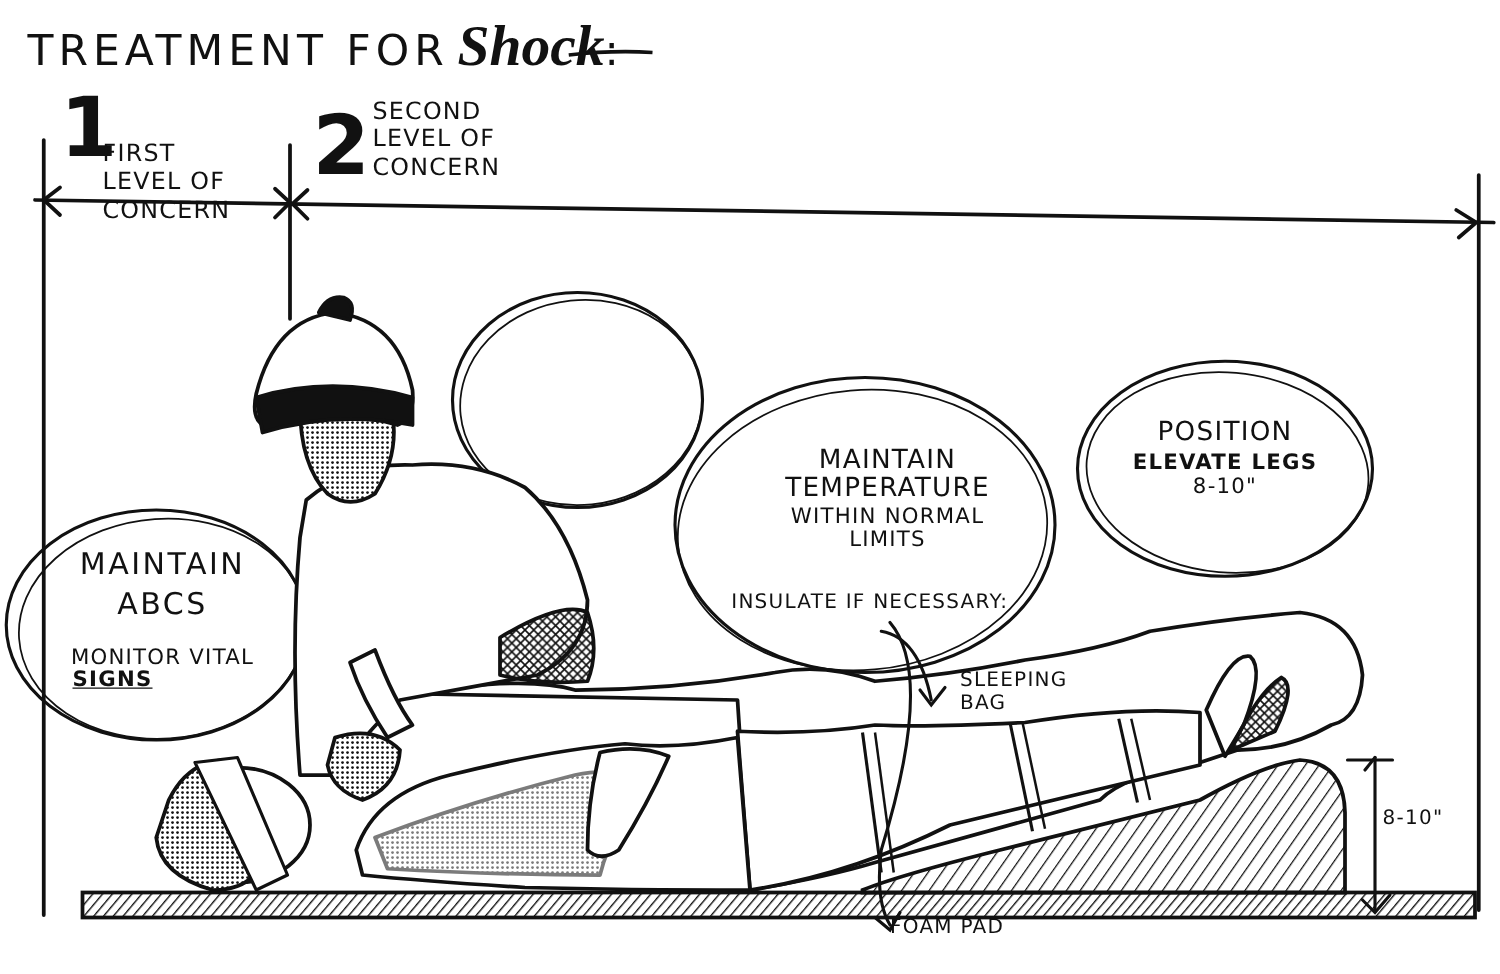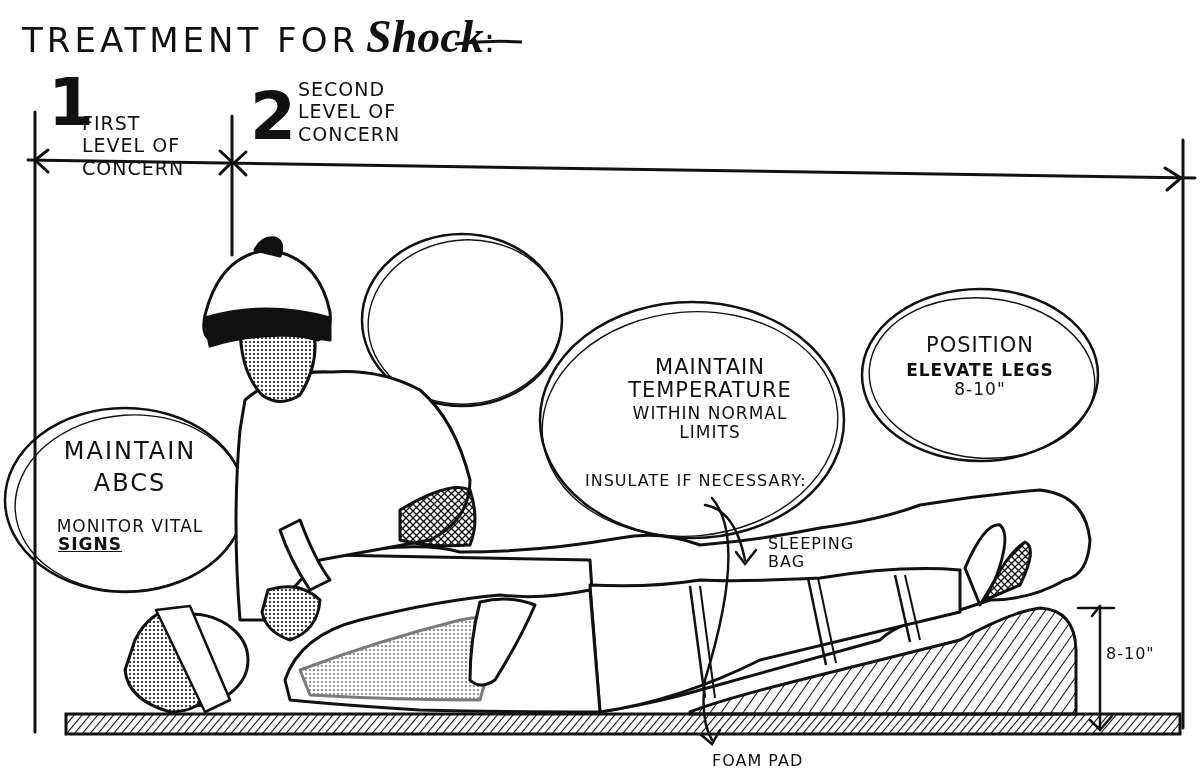--- a/index.html
+++ b/index.html
@@ -177,15 +177,15 @@
   </div>
 
   <div class="lbl bubble-text" style="left:885px; top:334px; width:190px;">
     <div class="m">Position</div>
     <div class="s" style="margin-top:4px;font-weight:bold;">Elevate Legs</div>
     <div class="s">8-10"</div>
   </div>
 
   <div class="lbl small" style="left:1106px; top:645px;">8-10"</div>
 
-  <div class="lbl small" style="left:712px; top:752px;">Foam Pad</div>
+  <div class="lbl small" style="left:712px; top:732px;">Foam Pad</div>
 
 </div>
 
 </body></html>

